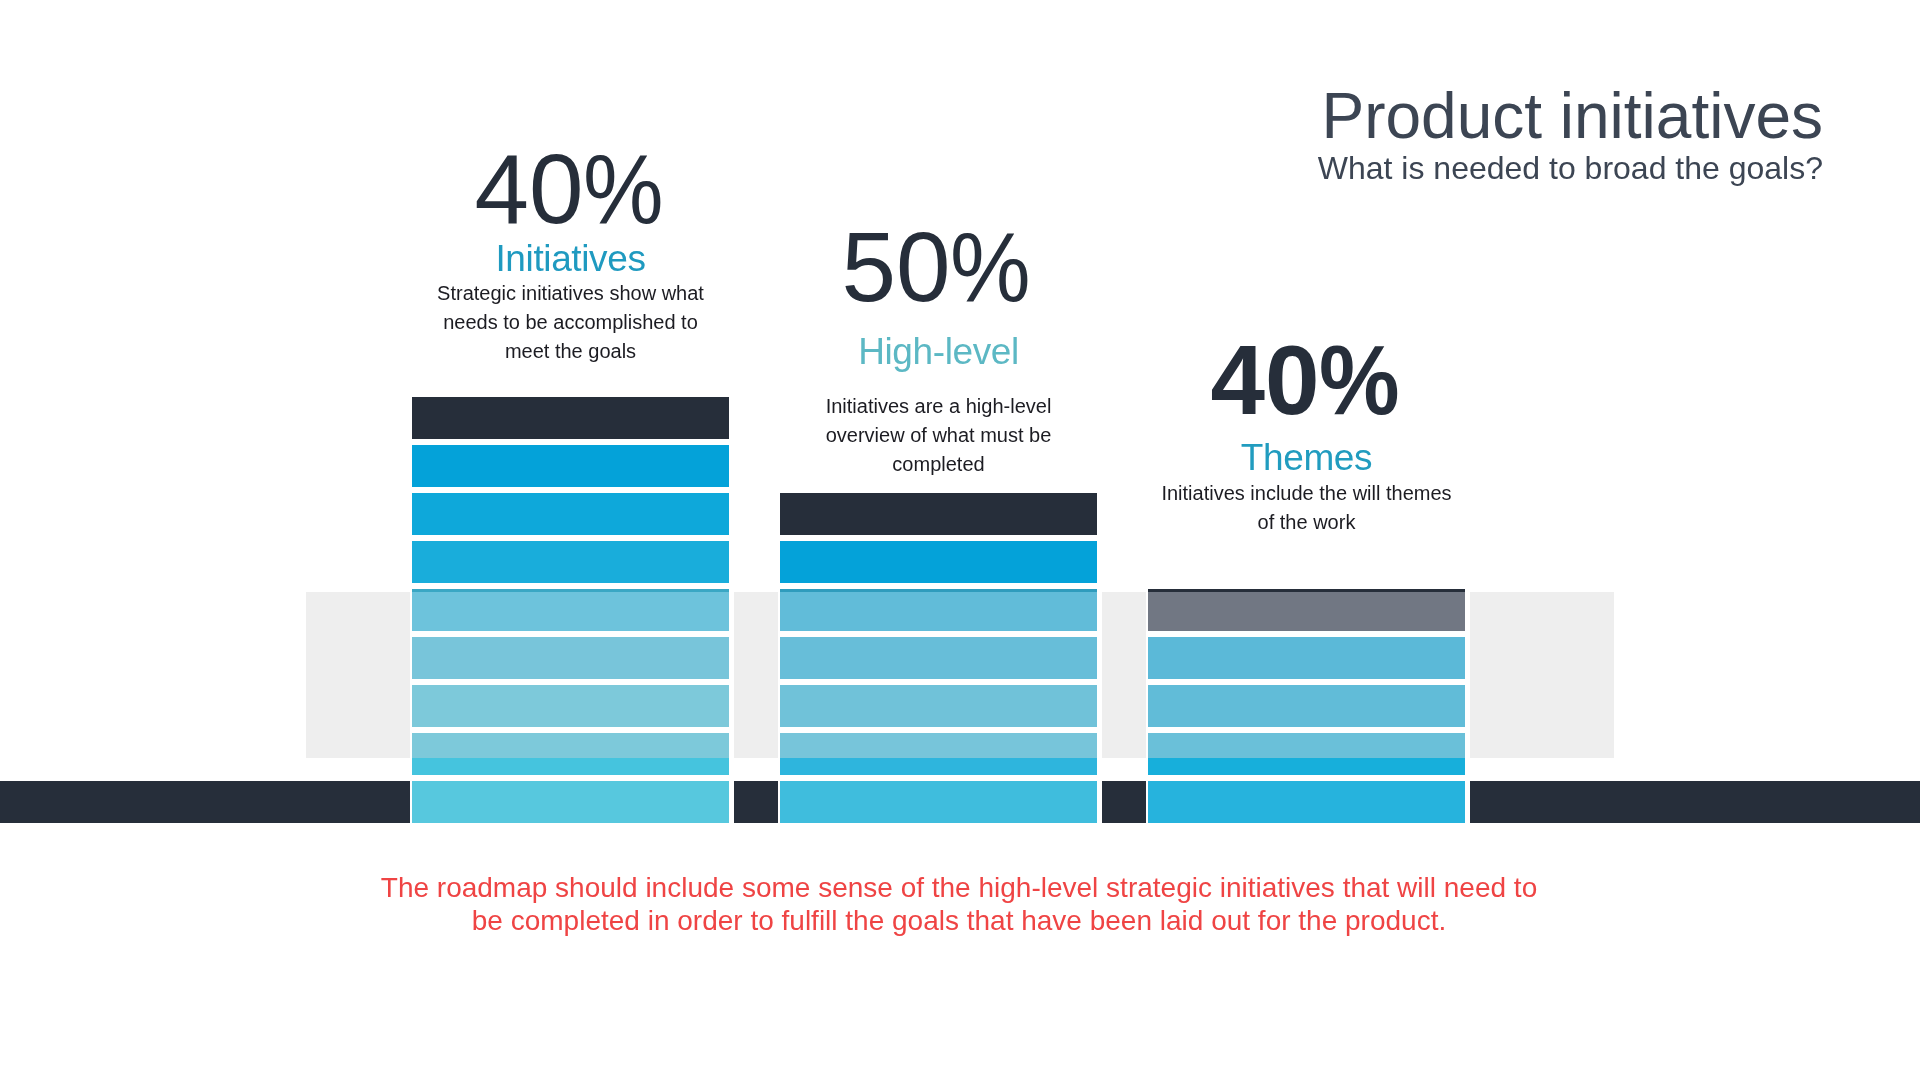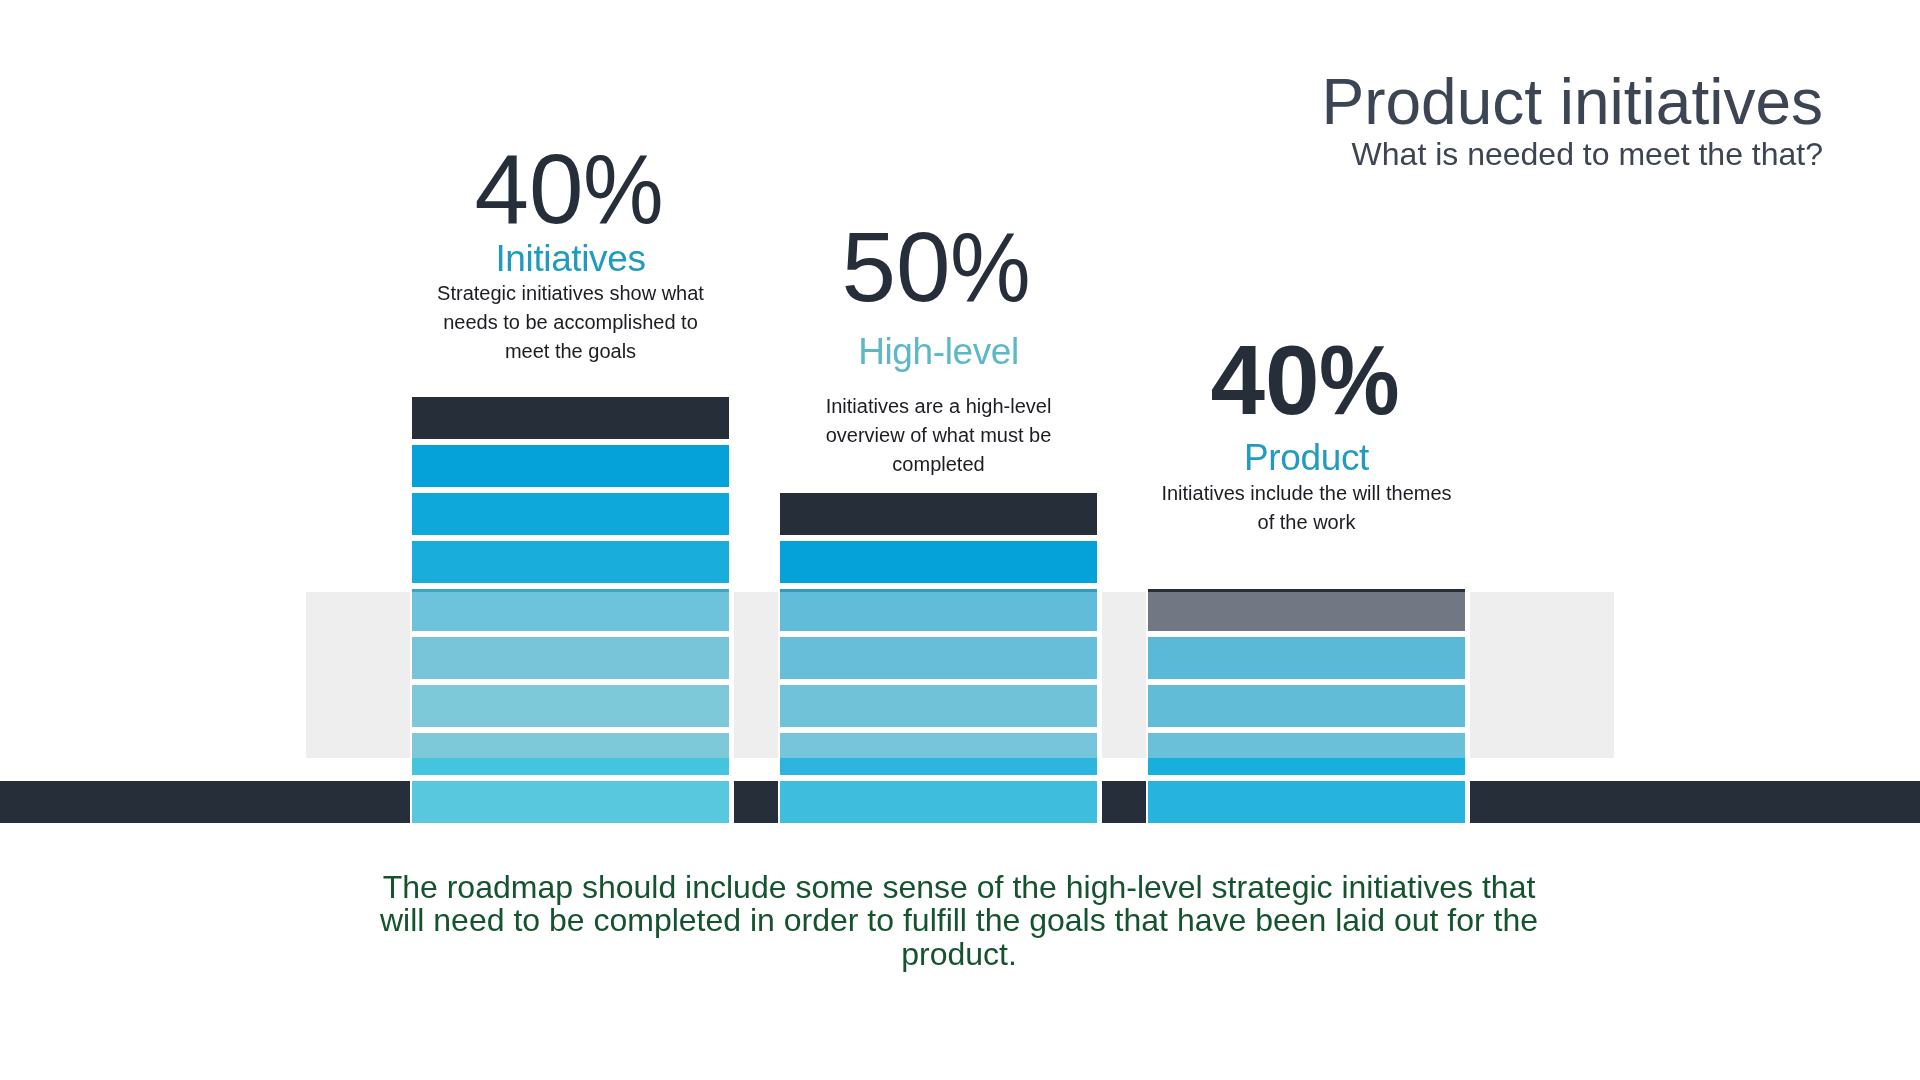--- a/index.html
+++ b/index.html
@@ -9,21 +9,21 @@
   #slide{position:relative;width:1920px;height:1080px;background:#ffffff;}
 
   
   .band-grey{position:absolute;left:306px;top:592px;width:1308px;height:166px;
              background:#eeeeee;}
   .band-dark{position:absolute;left:0;top:781px;width:1920px;height:42px;
              background:#262e3a;}
 
   
   .title-block{position:absolute;right:97px;top:69px;text-align:right;}
-  .title-main{font-size:64px;line-height:66px;color:#3c4553;white-space:nowrap;}
+  .title-main{font-size:64px;line-height:66px;color:#3c4553;white-space:nowrap;margin-top:14px;}
   .title-sub{font-size:32px;line-height:39px;color:#3c4553;white-space:nowrap;}
 
   
   .col{position:absolute;}
   .col > div{position:absolute;left:0;width:100%;text-align:center;}
   .pct{font-size:98px;line-height:98px;color:#262e3a;letter-spacing:0;white-space:nowrap;}
   .pct-sym{display:inline-block;transform:scaleX(0.925);transform-origin:left center;
            margin-right:-6px;}
   .lab{font-size:37px;line-height:40px;letter-spacing:-0.38px;}
   .desc{font-size:20px;line-height:29.1px;color:#1c1c22;}
@@ -48,21 +48,21 @@
   #col-1 .desc{top:392px;}
   #col-2 .pct{top:331px;margin-left:-1px;font-weight:bold;}
   #col-2 .lab{top:438px;}
   #col-2 .desc{top:479px;}
   #bar-0{left:412px;}
   #bar-1{left:780px;}
   #bar-2{left:1148px;}
 
   
   .footnote{position:absolute;left:374px;top:871px;width:1170px;text-align:center;
-            font-size:32px;line-height:33.3px;color:#14532d;}
+            font-size:28px;line-height:33.3px;color:#ef4444;}
 </style>
 </head>
 <body>
 
 <div id="slide">
 
   <div class="band-grey"></div>
 
   <div class="band-dark"></div>
 
@@ -101,36 +101,36 @@
       <div class="seg" style="top: 48px; background: rgb(91, 185, 216);"></div>
       <div class="seg" style="top: 96px; background: rgb(97, 188, 216);"></div>
       <div class="seg" style="top: 144px; background: rgb(106, 192, 217);">
         <div class="half" style="top: 25px; height: 17px; background: rgb(23, 175, 219);"></div>
       </div>
       <div class="seg" style="top: 192px; background: rgb(38, 179, 221);"></div>
     </div>
 
   <div class="title-block">
     <div class="title-main">Product initiatives</div>
-    <div class="title-sub">What is needed to meet the that?</div>
+    <div class="title-sub">What is needed to broad the goals?</div>
   </div>
 
   <div class="col" id="col-0">
     <div class="pct"><span class="pct-num">40</span><span class="pct-sym">%</span></div>
     <div class="lab" style="color: rgb(31, 154, 192);">Initiatives</div>
     <div class="desc">Strategic initiatives show what needs to be accomplished to meet the goals</div>
   </div>
 
   <div class="col" id="col-1">
     <div class="pct"><span class="pct-num">50</span><span class="pct-sym">%</span></div>
     <div class="lab" style="color: rgb(92, 184, 196);">High-level</div>
     <div class="desc">Initiatives are a high-level overview of what must be completed</div>
   </div>
 
   <div class="col" id="col-2">
     <div class="pct"><span class="pct-num">40</span><span class="pct-sym">%</span></div>
-    <div class="lab" style="color: rgb(33, 156, 191);">Product</div>
+    <div class="lab" style="color: rgb(33, 156, 191);">Themes</div>
     <div class="desc">Initiatives include the will themes of the work</div>
   </div>
 
   <div class="footnote">The roadmap should include some sense of the high-level strategic initiatives that will need to be completed in order to fulfill the goals that have been laid out for the product.</div>
 
 </div>
 
 </body></html>

